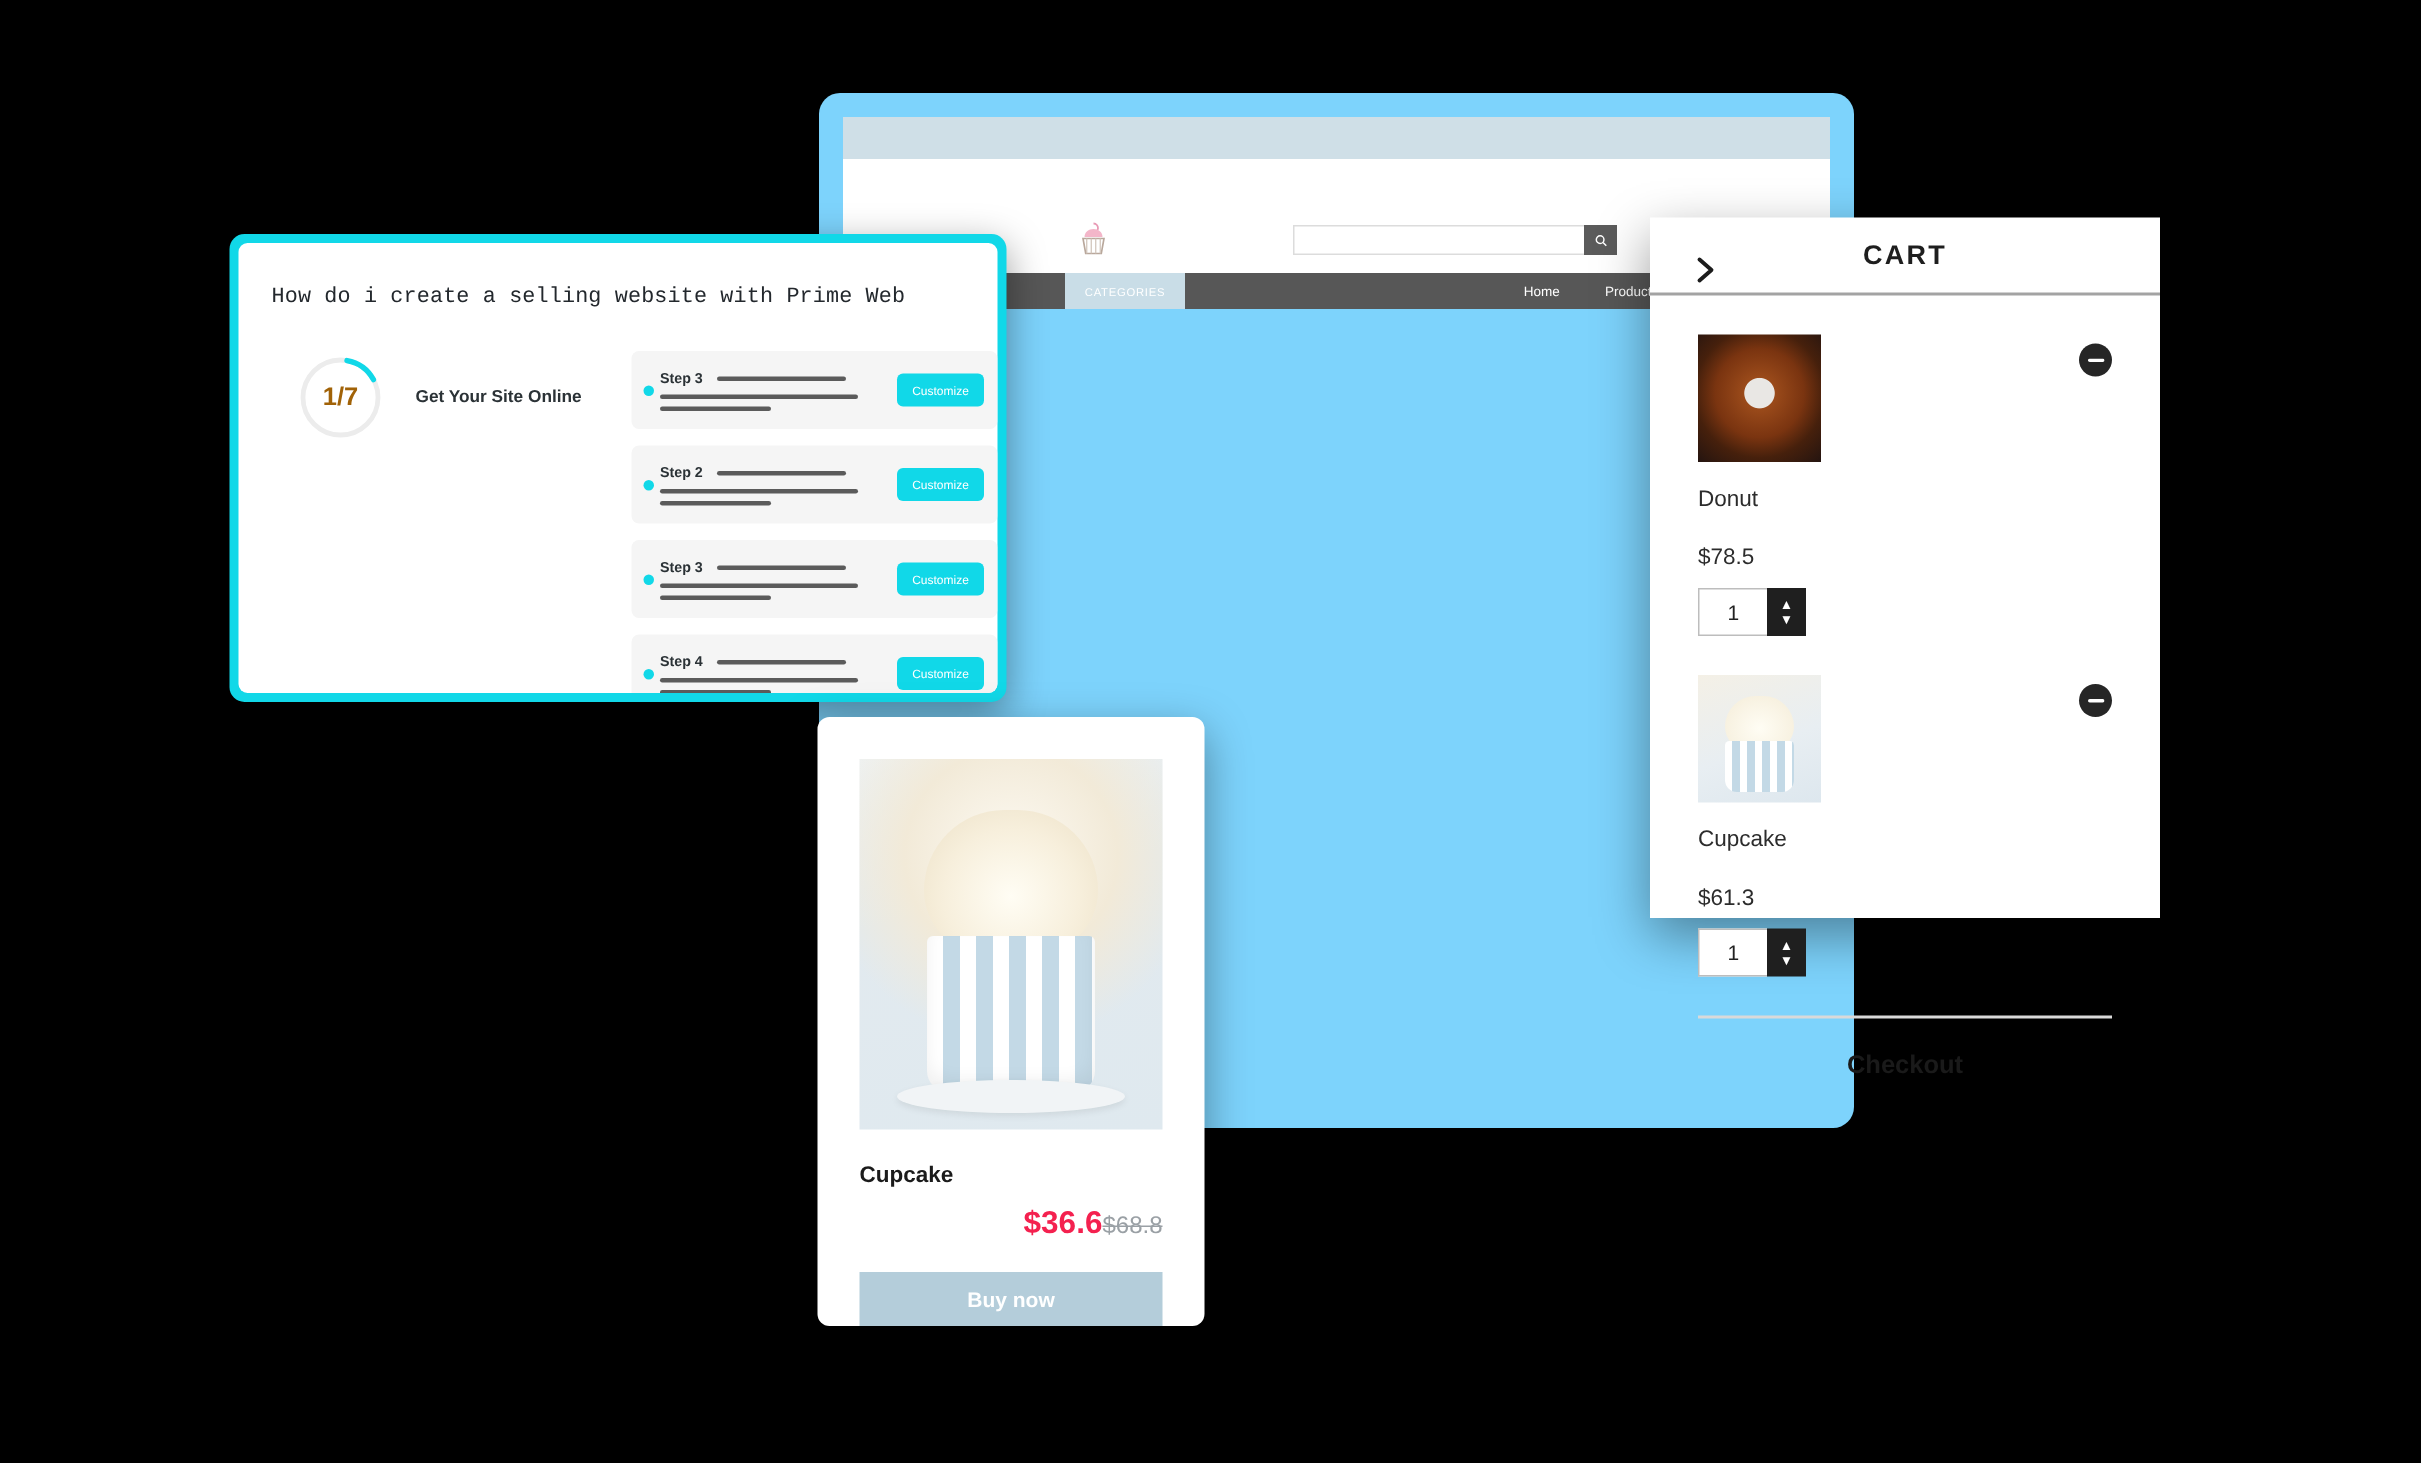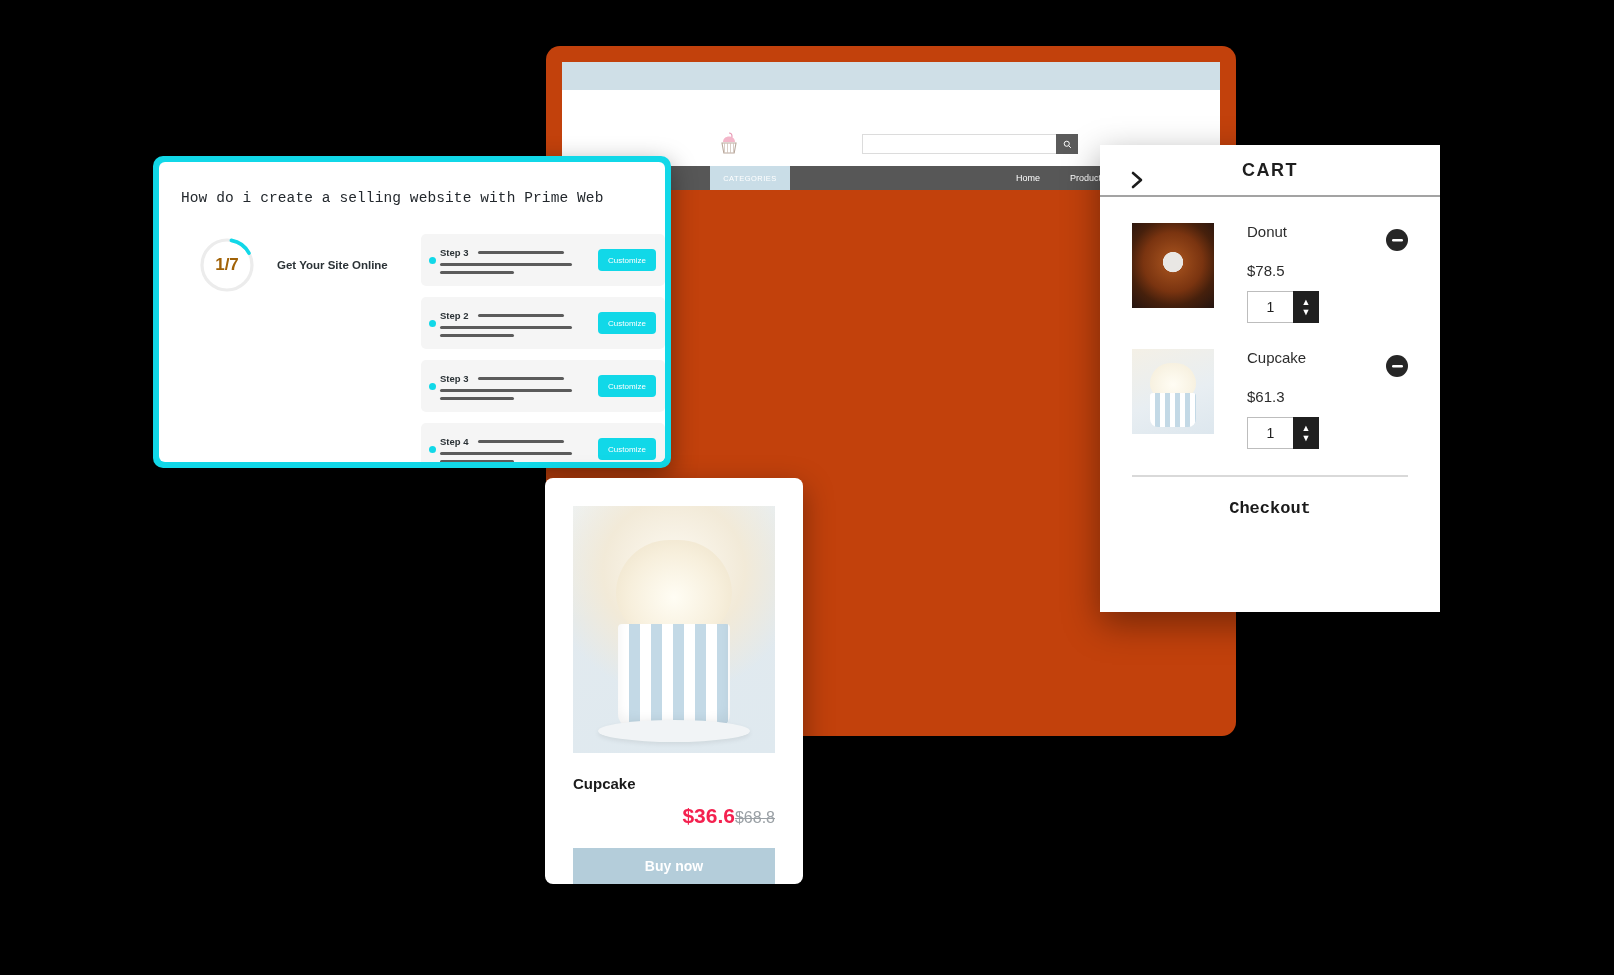--- a/index.html
+++ b/index.html
@@ -7,23 +7,23 @@
   html, body {
     width: 1614px; height: 975px;
     background: #000000;
     font-family: "Liberation Sans", sans-serif;
     overflow: hidden;
   }
   #stage { position: relative; width: 1614px; height: 975px; }
 
   
   #browser-window {
-    position: absolute; left: 546px; top: 46px;
+    position: absolute; left: 546px; top: 62px;
     width: 690px; height: 690px;
-    background: #c2410c;
+    background: #7dd3fc;
     border-radius: 14px;
     box-shadow: 0 10px 34px rgba(0,0,0,0.45);
     overflow: hidden;
   }
   .site-topbar {
     position: absolute; left: 16px; top: 16px;
     width: 658px; height: 28px;
     background: #cfdfe7;
   }
   .site-header {
@@ -193,21 +193,21 @@
   #cart-back {
     position: absolute; left: 26px; top: 24px;
     width: 22px; height: 22px; cursor: pointer;
     display: flex; align-items: center; justify-content: center;
   }
   #cart-title {
     width: 100%; text-align: center;
     font-size: 18px; font-weight: bold; letter-spacing: 1.5px; color: #1e1e1e;
   }
   #cart-body { padding: 26px 32px 0 32px; }
-  .cart-row { display: flex; gap: 33px; margin-bottom: 26px; position: relative; }
+  .cart-row { display: flex; gap: 16px; margin-bottom: 26px; position: relative; flex-direction: column; }
   .cart-thumb { width: 82px; height: 85px; flex: none; }
   .thumb-donut {
     background: radial-gradient(circle at 50% 46%, #e9e7e4 0 16%, #9a4a1a 17%, #7a3410 48%, #46200c 70%, #241410 100%);
   }
   .thumb-cupcake {
     background: linear-gradient(160deg,#f4f0e6 0%,#e8eef2 55%,#dde7ee 100%);
     position: relative; overflow: hidden;
   }
   .thumb-cupcake::before {
     content:""; position:absolute; left:50%; top:16%; transform:translateX(-50%);
@@ -243,21 +243,21 @@
   }
   #cart-divider-top { height: 1px; background: #d9d9d9; margin: 0 32px; }
   #subtotal-block { padding: 14px 32px 16px 32px; }
   #subtotal-label { font-size: 16px; color: #333; }
   #subtotal-value { font-size: 22px; font-weight: bold; color: #111; margin-top: 6px; }
   #cart-divider-bot { height: 1px; background: #d9d9d9; margin: 0 32px; }
   #checkout-btn {
     height: 62px; display: flex; align-items: center; justify-content: center;
     font-size: 17px; font-weight: bold; color: #1a1a1a; cursor: pointer;
     background: transparent; border: none; width: 100%;
-    font-family: Liberation Mono, monospace;
+    font-family: Liberation Sans, sans-serif;
   }
 </style>
 </head>
 <body>
 
 <div id="stage">
 
   <div id="browser-window">
 
     <div class="site-topbar"></div>

